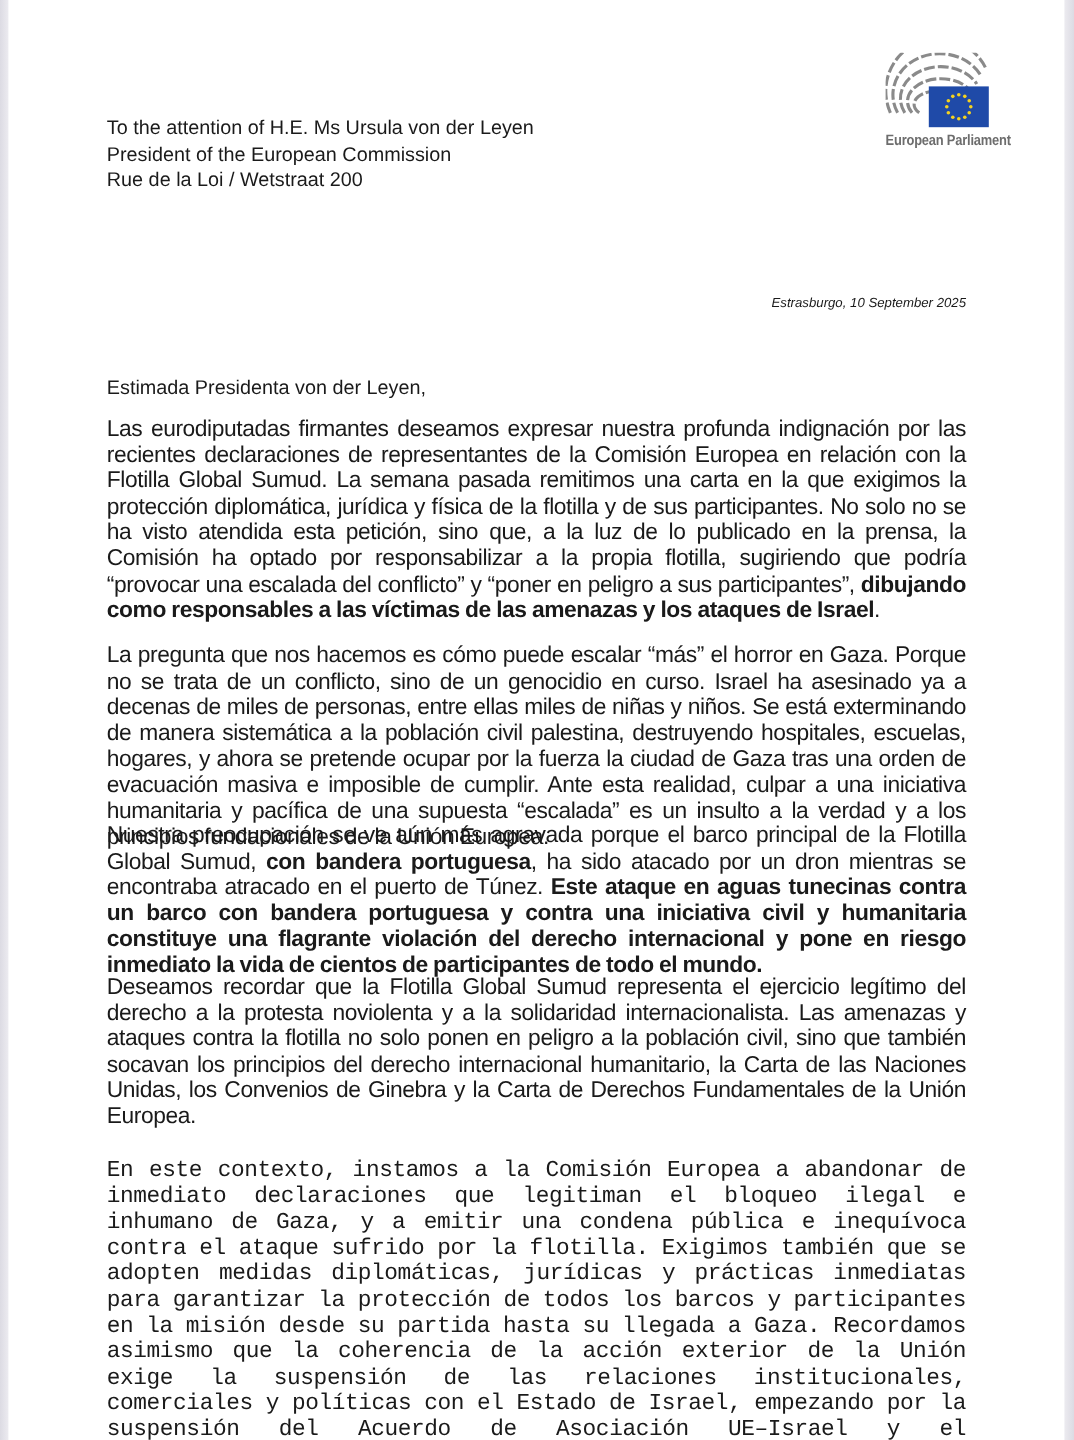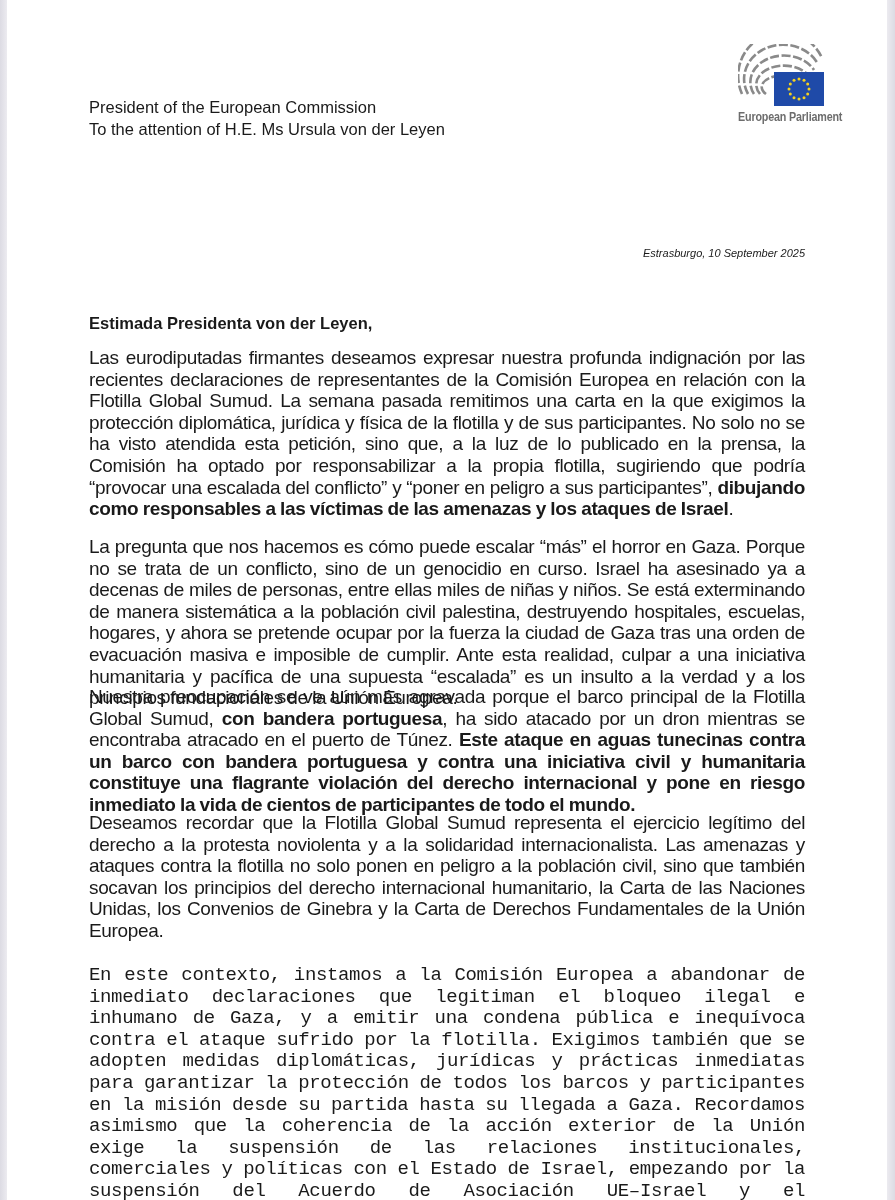--- a/index.html
+++ b/index.html
@@ -38,21 +38,21 @@
       position: absolute; left: 89px; top: 97px;
       font-size: 16.5px; line-height: 21.6px;
     }
     .address div { white-space: nowrap; }
     .date {
       position: absolute; right: 90px; top: 247px;
       font-style: italic; font-size: 11px;
     }
     .salutation {
       position: absolute; left: 89px; top: 314px;
-      font-weight: bold; font-size: 16.5px;
+      font-weight: normal; font-size: 16.5px;
     }
     .para {
       position: absolute; left: 89px; width: 716px;
       font-size: 19px; line-height: 21.6px;
       text-align: justify;
       letter-spacing: -0.35px;
       word-spacing: -0.5px;
     }
     .para b { font-weight: bold; }
     #p1 { top: 347px; }
@@ -89,22 +89,23 @@
       <circle cx="52.3" cy="50" r="1.5"></circle>
       <circle cx="51" cy="45" r="1.5"></circle>
       <circle cx="52.3" cy="40" r="1.5"></circle>
       <circle cx="56" cy="36.3" r="1.5"></circle>
     </g>
   </svg>
 </div>
 <div class="logo-text">European Parliament</div>
 
 <div class="address">
+  <div>To the attention of H.E. Ms Ursula von der Leyen</div>
   <div>President of the European Commission</div>
-  <div>To the attention of H.E. Ms Ursula von der Leyen</div>
+  <div>Rue de la Loi / Wetstraat 200</div>
 </div>
 
 <div class="date">Estrasburgo, 10 September 2025</div>
 
 <div class="salutation">Estimada Presidenta von der Leyen,</div>
 
 <div class="para" id="p1"><span>Las eurodiputadas firmantes deseamos expresar nuestra profunda indignación por las recientes declaraciones de representantes de la Comisión Europea en relación con la Flotilla Global Sumud. La semana pasada remitimos una carta en la que exigimos la protección diplomática, jurídica y física de la flotilla y de sus participantes. No solo no se ha visto atendida esta petición, sino que, a la luz de lo publicado en la prensa, la Comisión ha optado por responsabilizar a la propia flotilla, sugiriendo que podría “provocar una escalada del conflicto” y “poner en peligro a sus participantes”, </span><b>dibujando como responsables a las víctimas de las amenazas y los ataques de Israel</b><span>.</span></div>
 
 <div class="para" id="p2"><span>La pregunta que nos hacemos es cómo puede escalar “más” el horror en Gaza. Porque no se trata de un conflicto, sino de un genocidio en curso. Israel ha asesinado ya a decenas de miles de personas, entre ellas miles de niñas y niños. Se está exterminando de manera sistemática a la población civil palestina, destruyendo hospitales, escuelas, hogares, y ahora se pretende ocupar por la fuerza la ciudad de Gaza tras una orden de evacuación masiva e imposible de cumplir. Ante esta realidad, culpar a una iniciativa humanitaria y pacífica de una supuesta “escalada” es un insulto a la verdad y a los principios fundacionales de la Unión Europea.</span></div>
 

